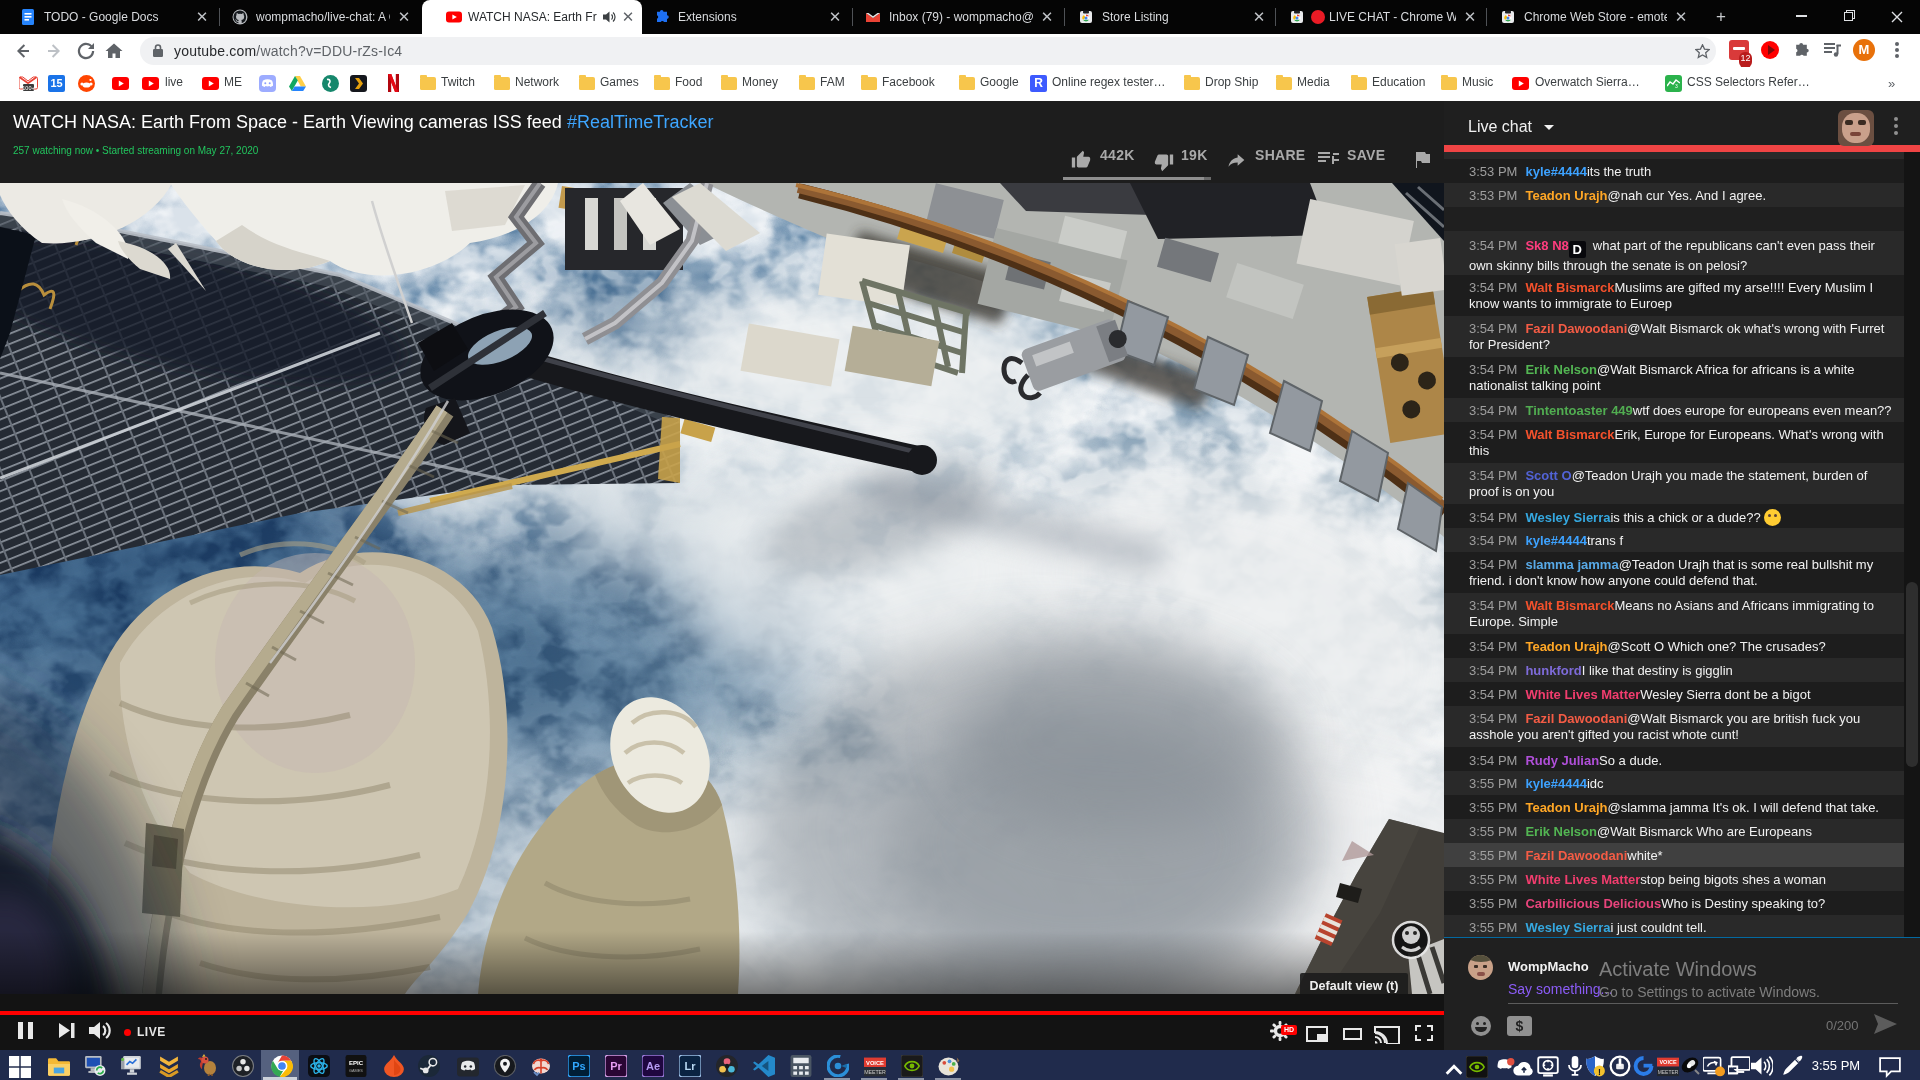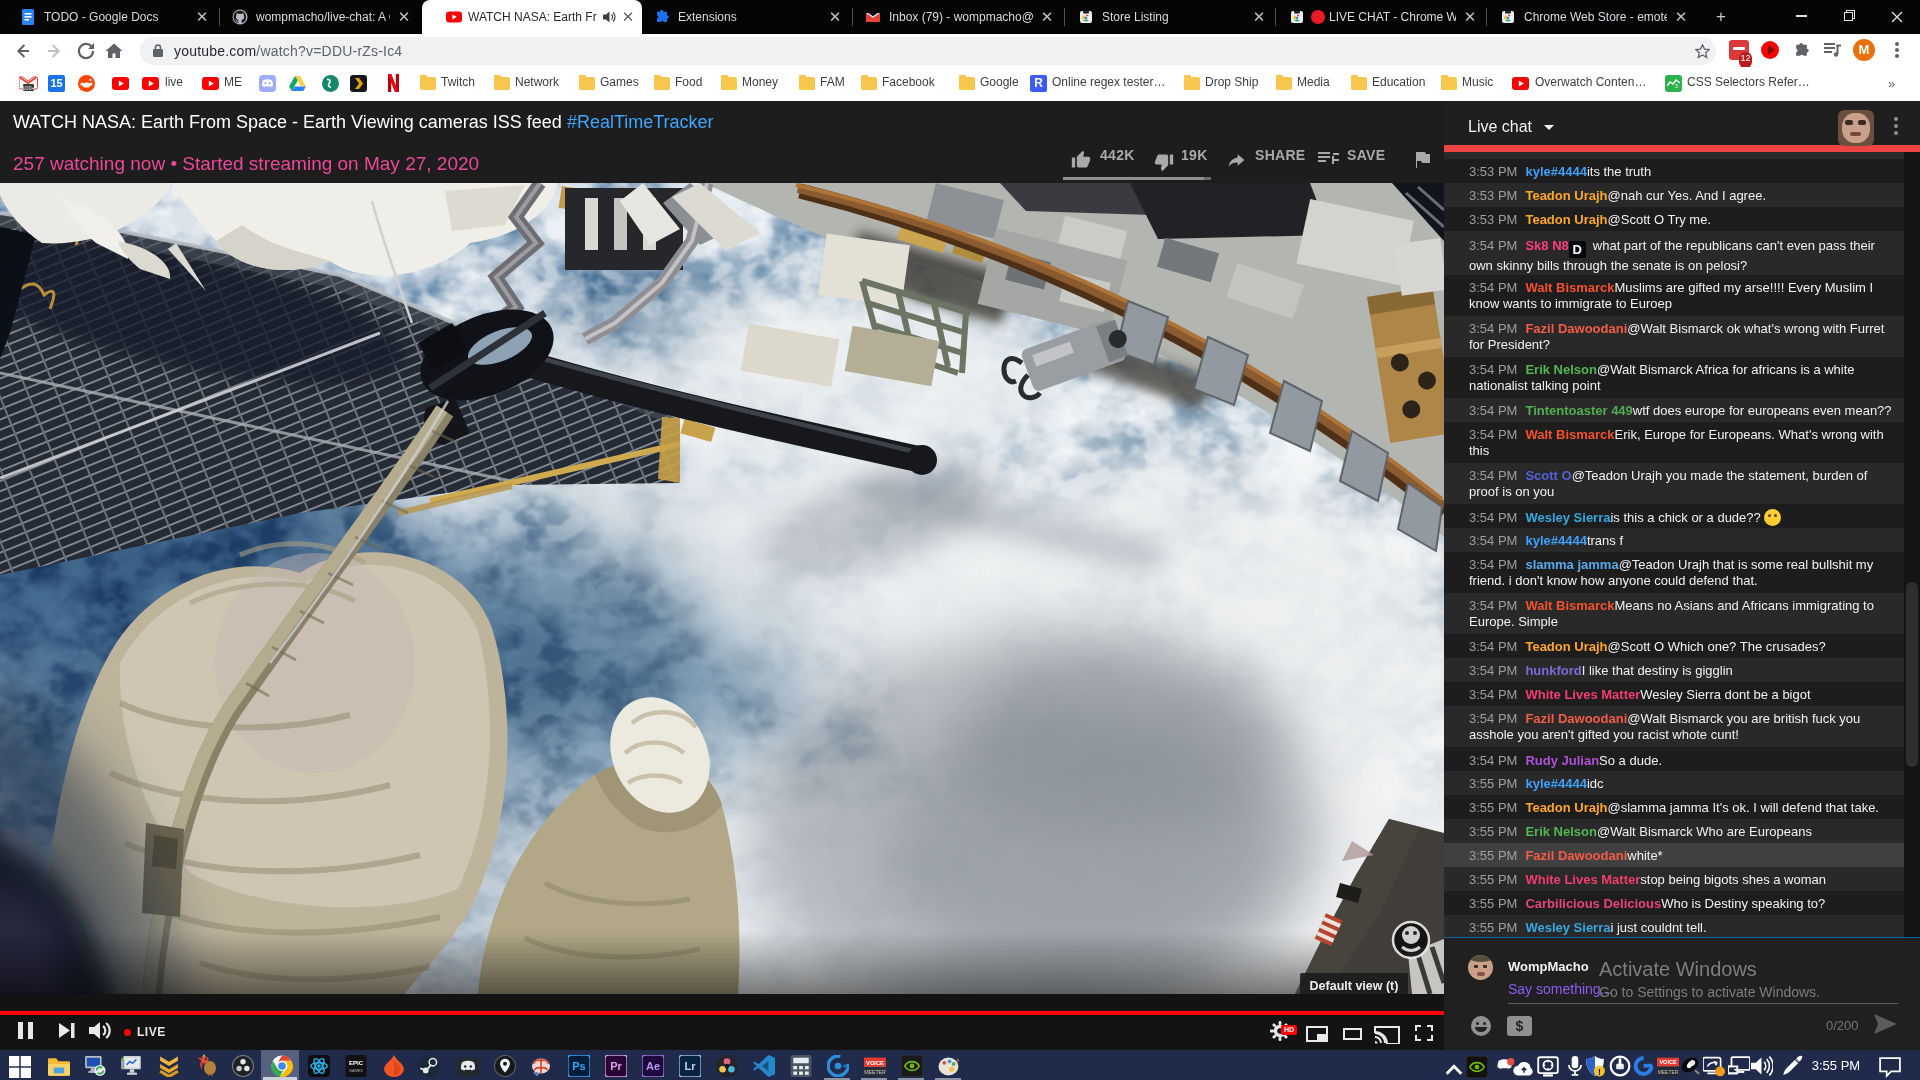--- a/index.html
+++ b/index.html
@@ -20,21 +20,21 @@
 #urltext{position:absolute;left:174px;top:9px;font-size:14px;color:#27292c;letter-spacing:.2px}
 
 #bookmarks{position:absolute;left:0;top:67px;width:1920px;height:34px;background:#fff}
 .bm{position:absolute;top:8px;height:18px;font-size:12px;color:#3c4043;white-space:nowrap}
 .bmfolder{display:inline-block;width:16px;height:13px;background:#f7c64c;border-radius:2px;position:relative;top:2px;box-shadow:0 -2px 0 0 #f7c64c inset}
 .bmfolder:before{content:"";position:absolute;left:0;top:-2px;width:7px;height:3px;background:#f7c64c;border-radius:1px 1px 0 0}
 
 #page{position:absolute;left:0;top:101px;width:1920px;height:949px;background:#181818}
 #titlebar{position:absolute;left:0;top:0;width:1444px;height:82px;background:#1d1d1d}
 #vtitle{position:absolute;left:13px;top:11px;font-size:18px;color:#fff}
-#vmeta{position:absolute;left:13px;top:52px;font-size:19px;color:#ec4899}
+#vmeta{position:absolute;left:13px;top:44px;font-size:10px;color:#22c55e}
 .actbtn{position:absolute;top:46px;font-size:14px;color:#a9a9a9;font-weight:bold;letter-spacing:.3px}
 
 #video{position:absolute;left:0;top:82px;width:1444px;height:912px;background:#0c0c0c}
 
 #chat{position:absolute;left:1444px;top:0;width:476px;height:949px;background:#1f1f1f;font-size:13px}
 #chathead{position:absolute;left:0;top:0;width:476px;height:51px;border-bottom:7px solid #ef4444}
 #chatmsgs{position:absolute;left:0;top:51px;width:460px;height:785px;overflow:hidden}
 .crow{position:absolute;left:0;width:460px;color:#f1f1f1;line-height:16px;font-size:13px}
 .crow .in{position:absolute;left:25px;right:5px;top:0}
 .ts{color:#9e9e9e;font-size:13px;margin-right:8px}
@@ -267,21 +267,21 @@
     <span class="bm" style="left:1276px"><span class="bmfolder"></span></span>
       <div class="bm" style="left:1297px">Media</div>
     <span class="bm" style="left:1351px"><span class="bmfolder"></span></span>
       <div class="bm" style="left:1372px">Education</div>
     <span class="bm" style="left:1441px"><span class="bmfolder"></span></span>
       <div class="bm" style="left:1462px">Music</div>
     <svg class="abs" style="left:1512px;top:10px" width="17" height="13" viewBox="0 0 17 13">
         <rect width="17" height="13" rx="3" fill="#f00"></rect>
         <path d="M6.8 3.5v6l5-3z" fill="#fff"></path>
       </svg>
-    <div class="bm" style="left:1535px">Overwatch Conten…</div>
+    <div class="bm" style="left:1535px">Overwatch Sierra…</div>
     <div class="abs" style="left:1665px;top:8px;width:17px;height:17px;background:#2bb24c;border-radius:3px"></div>
     <svg class="abs" style="left:1667px;top:12px" width="13" height="9" viewBox="0 0 13 9">
         <path d="M0 7l3-4 3 2 3-4 4 3" stroke="#fff" stroke-width="1.4" fill="none"></path>
         <text x="8" y="8.5" font-size="5" fill="#fff">3</text>
       </svg>
     <div class="bm" style="left:1687px">CSS Selectors Refer…</div>
     <div class="abs" style="left:1888px;top:9px;color:#5f6368;font-size:13px">»</div>
   </div>
   <div id="page">
     <div id="titlebar">
@@ -597,23 +597,20 @@
         <div style="position:absolute;left:450px;top:16px;width:4px;height:4px;border-radius:50%;background:#909090;box-shadow:0 7px 0 #909090,0 14px 0 #909090"></div>
       </div>
       <div id="chatmsgs">
         <div class="crow" style="top:0;height:7px;background:#292929;overflow:hidden"></div>
         <div class="crow" style="top:7px;height:24px;background:#1d1d1d">
             <div class="in" style="top:5px"><span class="ts">3:53 PM</span><span class="un" style="color:#3da2ff">kyle#4444</span>its the truth</div>
           </div>
         <div class="crow" style="top:31px;height:24px;background:#292929">
             <div class="in" style="top:5px"><span class="ts">3:53 PM</span><span class="un" style="color:#ffa726">Teadon Urajh</span>@nah cur Yes. And I agree.</div>
           </div>
-        <div class="crow" style="top:55px;height:24px;background:#1d1d1d">
-            <div class="in" style="top:5px"><span class="ts">3:53 PM</span><span class="un" style="color:#ffa726">Teadon Urajh</span>@Scott O Try me.</div>
-          </div>
         <div class="crow" style="top:79px;height:44px;background:#292929">
             <div class="in" style="top:7px"><span class="ts">3:54 PM</span><span class="un" style="color:#ff3d7f">Sk8 N8</span><span style="display:inline-block;width:17px;height:17px;background:#08080c;border-radius:2px;color:#fff;font-size:13px;font-weight:bold;text-align:center;line-height:17px;vertical-align:-4px;margin-right:7px">D</span>what part of the republicans can't even pass their<br>own skinny bills through the senate is on pelosi?</div>
           </div>
         <div class="crow" style="top:123px;height:41px;background:#1d1d1d">
             <div class="in" style="top:5px"><span class="ts">3:54 PM</span><span class="un" style="color:#f4512c">Walt Bismarck</span>Muslims are gifted my arse!!!! Every Muslim I<br>know wants to immigrate to Euroep</div>
           </div>
         <div class="crow" style="top:164px;height:41px;background:#292929">
             <div class="in" style="top:5px"><span class="ts">3:54 PM</span><span class="un" style="color:#f55c45">Fazil Dawoodani</span>@Walt Bismarck ok what's wrong with Furret<br>for President?</div>
           </div>
         <div class="crow" style="top:205px;height:41px;background:#1d1d1d">

